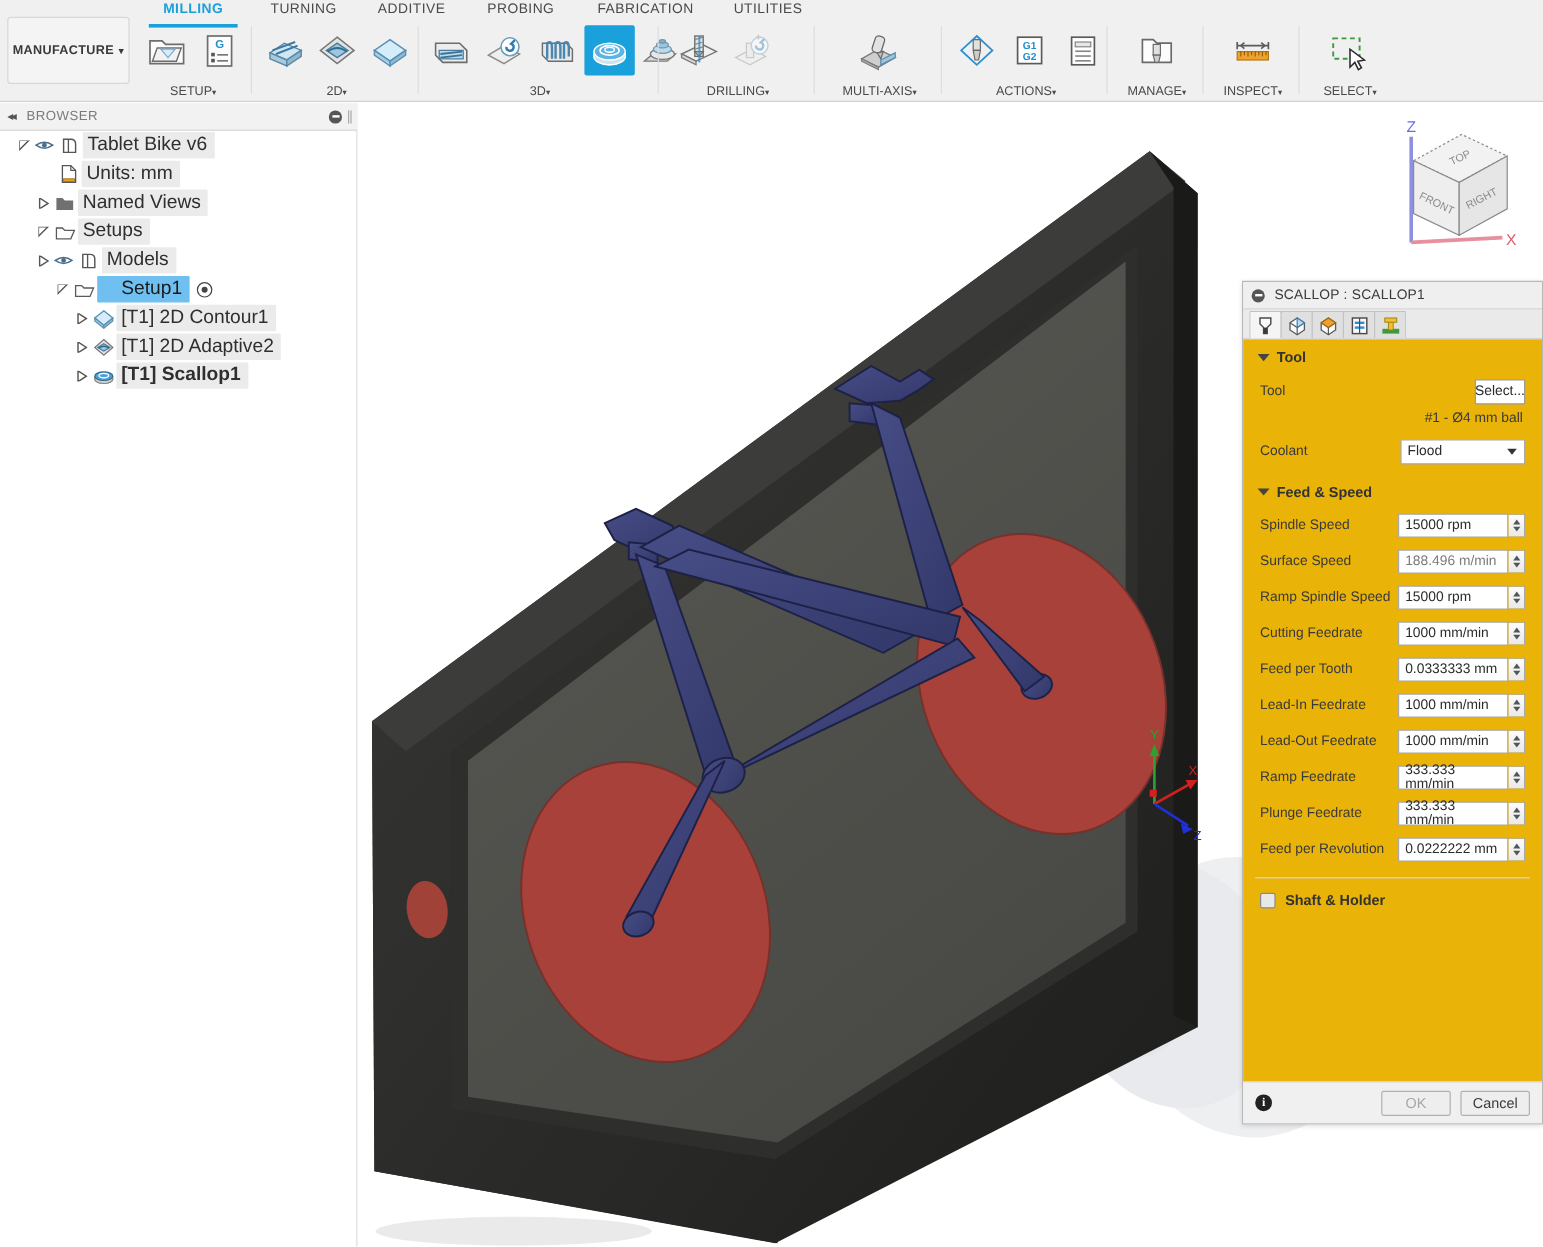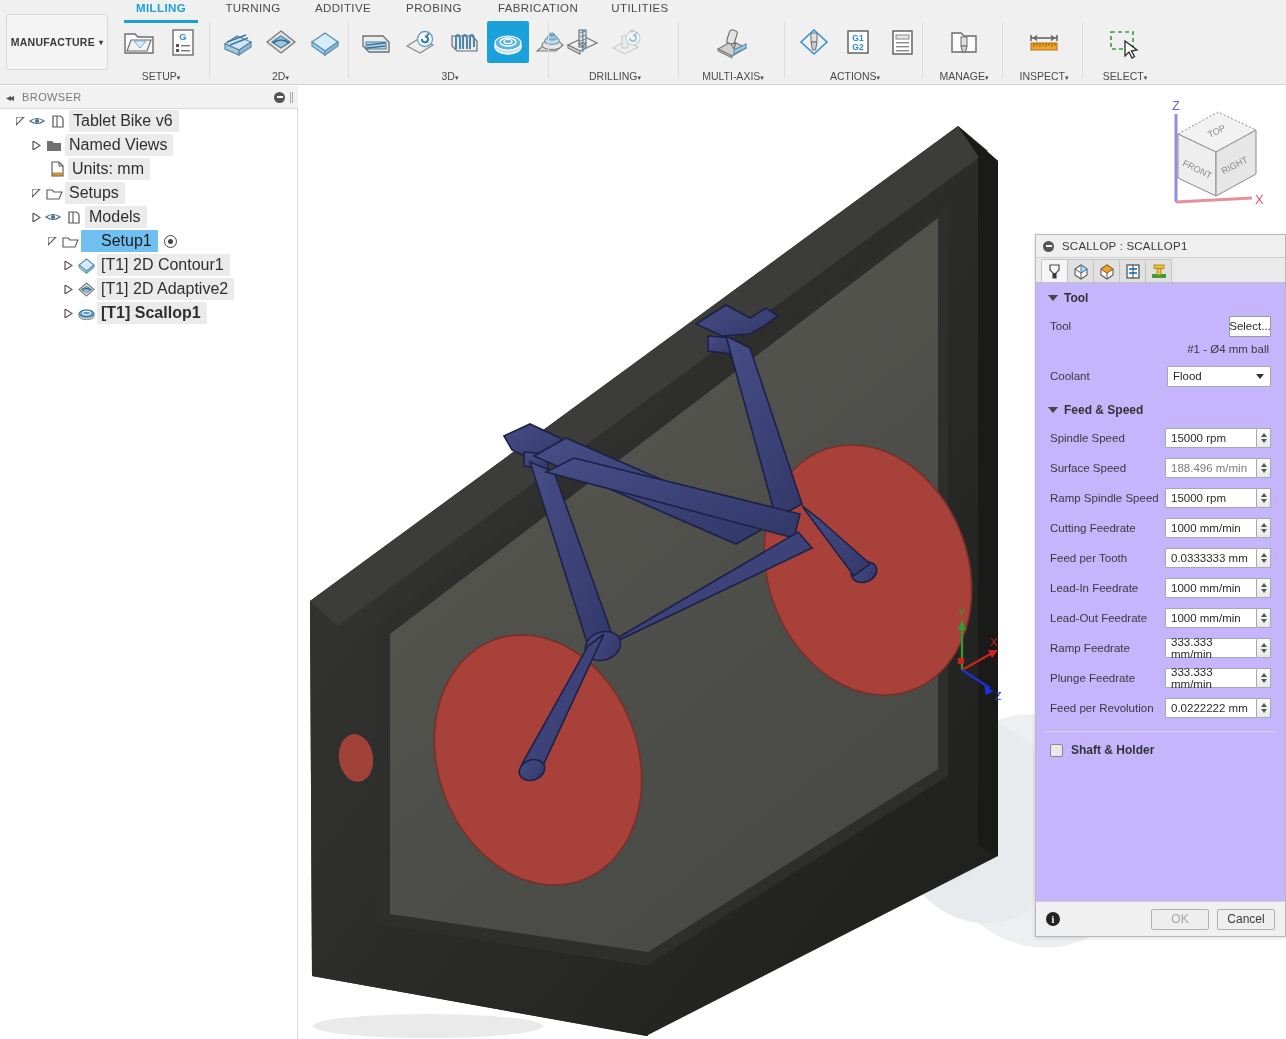--- a/index.html
+++ b/index.html
@@ -137,21 +137,21 @@
     height: 25px; background: #eaeaea; border-bottom: 1px solid #c2c2c2;
     display: flex; align-items: flex-end; padding-left: 5px;
   }
   .ptab {
     width: 27px; height: 23px; display:flex; align-items:center; justify-content:center;
     border: 1px solid #c2c2c2; border-bottom: none; background: #e0e0e0;
     margin-right: -1px; border-radius: 2px 2px 0 0;
   }
   .ptab.active { background: #f5f5f5; position: relative; z-index: 2; }
   #props-body {
-    flex: 1; overflow: hidden; background: #c4b5fd;
+    flex: 1; overflow: hidden; background: #eab308;
     padding: 0 0 0 0;
   }
   .section-head {
     display: flex; align-items: center; gap: 6px;
     padding: 8px 0 6px 12px; font-size: 12px; font-weight: bold; color: #333;
   }
   .tri { width:0; height:0; border-left:5px solid transparent; border-right:5px solid transparent;
          border-top:6px solid #444; }
   .prow {
     display: flex; align-items: center; height: 30px; padding: 0 14px 0 14px;
@@ -488,43 +488,43 @@
         </span>
         <span class="ticon">
           <svg width="15" height="15" viewBox="0 0 15 15">
               <path d="M2 2 L8 2 Q12 2 12 6 L12 13 L2 13 Z" fill="none" stroke="#555" stroke-width="1.2"></path>
               <path d="M6 2 L6 13" stroke="#555" stroke-width="1.1"></path>
             </svg>
         </span>
         <span class="tlabel">Tablet Bike v6</span>
       </div>
 
-      <div class="tnode" style="padding-left:30px;">
-        <span class="tarrow">
-          <svg width="9" height="9" viewBox="0 0 9 9">
-              <path d="M1 0 L8 4.5 L1 9 Z" fill="none" stroke="#555" stroke-width="1.2"></path>
-            </svg>
-        </span>
-        <span class="ticon">
-          <svg width="16" height="13" viewBox="0 0 16 13">
-              <path d="M1 2 L6 2 L8 4 L15 4 L15 12 L1 12 Z" fill="#707070"></path>
-            </svg>
-        </span>
-        <span class="tlabel">Named Views</span>
-      </div>
-
       <div class="tnode" style="padding-left:46px;">
         <span class="ticon">
           <svg width="15" height="16" viewBox="0 0 15 16">
               <path d="M2 1 L9 1 L13 5 L13 15 L2 15 Z" fill="#fff" stroke="#555" stroke-width="1.1"></path>
               <path d="M9 1 L9 5 L13 5" fill="none" stroke="#555" stroke-width="1"></path>
               <rect x="3" y="12" width="9" height="2.2" fill="#e8a020" stroke="#9a6a10" stroke-width=".7"></rect>
             </svg>
         </span>
         <span class="tlabel">Units: mm</span>
+      </div>
+
+      <div class="tnode" style="padding-left:30px;">
+        <span class="tarrow">
+          <svg width="9" height="9" viewBox="0 0 9 9">
+              <path d="M1 0 L8 4.5 L1 9 Z" fill="none" stroke="#555" stroke-width="1.2"></path>
+            </svg>
+        </span>
+        <span class="ticon">
+          <svg width="16" height="13" viewBox="0 0 16 13">
+              <path d="M1 2 L6 2 L8 4 L15 4 L15 12 L1 12 Z" fill="#707070"></path>
+            </svg>
+        </span>
+        <span class="tlabel">Named Views</span>
       </div>
 
       <div class="tnode" style="padding-left:30px;">
         <span class="tarrow">
           <svg width="9" height="9" viewBox="0 0 9 9">
               <path d="M0 0 L8 0 L0 8 Z" fill="none" stroke="#555" stroke-width="1.2"></path>
             </svg>
         </span>
         <span class="ticon">
           <svg width="17" height="13" viewBox="0 0 17 13">

